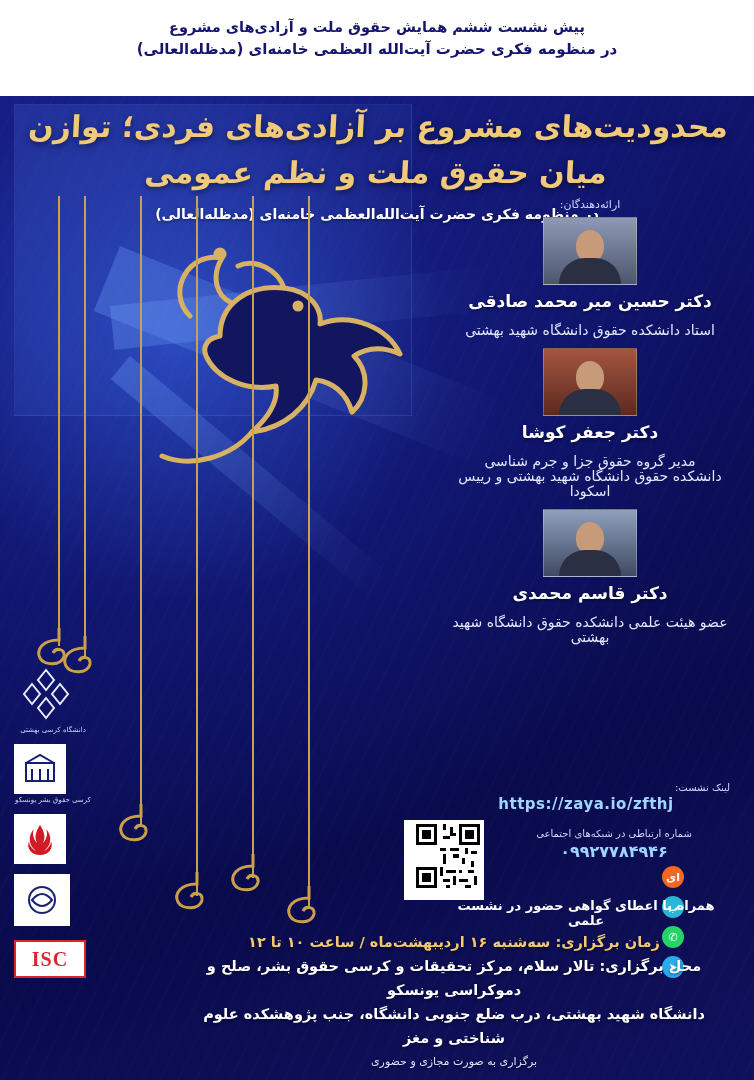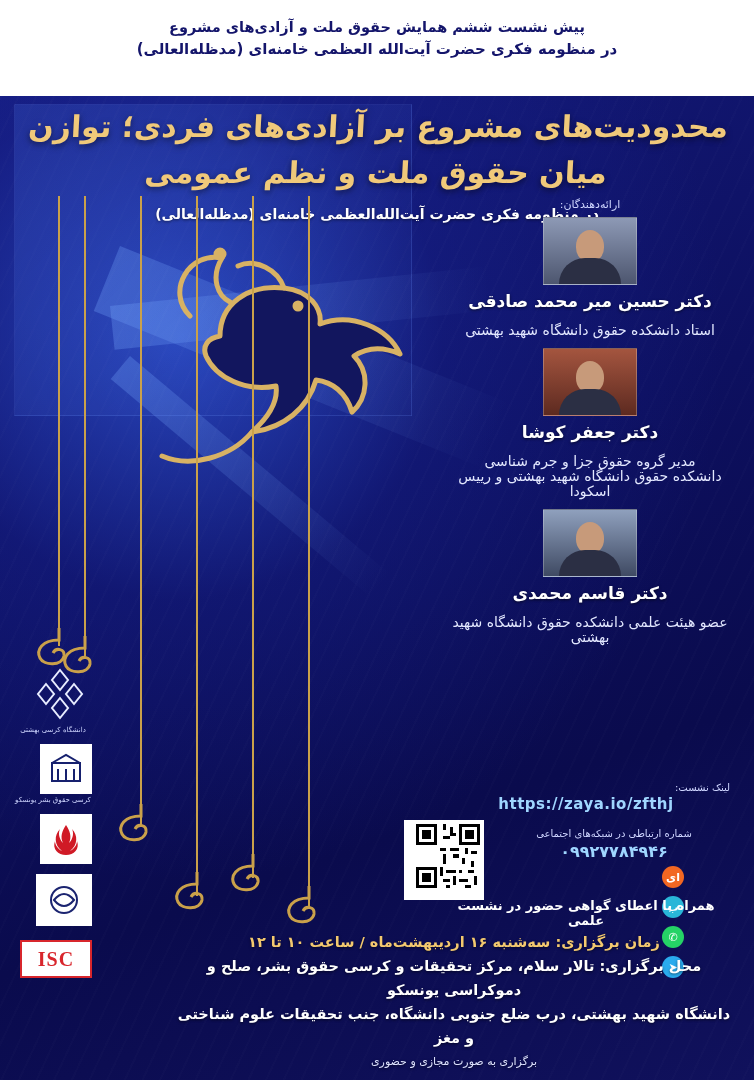--- a/index.html
+++ b/index.html
@@ -90,21 +90,21 @@
   .cert{position:absolute;top:898px;right:24px;width:288px;text-align:center;color:#ffffff;font-weight:bold;font-size:13px;direction:rtl;}
 
   
   .info{position:absolute;top:930px;right:20px;width:560px;direction:rtl;text-align:center;}
   .info .l{color:#f3c96f;font-weight:bold;font-size:14.5px;line-height:24px;text-shadow:0 1px 3px rgba(0,0,0,.55);}
   .info .l.white{color:#ffffff;}
   .info .l.small{color:#dfe4ff;font-size:11px;font-weight:normal;}
 
   
   .logos{position:absolute;left:14px;top:660px;width:78px;}
-  .logo{margin-bottom:0;display:flex;align-items:center;justify-content:flex-start;}
+  .logo{margin-bottom:0;display:flex;align-items:center;justify-content:flex-end;}
   .logo-uni{width:64px;height:64px;}
   .logo-cap{color:#cfd6ff;font-size:7px;text-align:center;margin-top:2px;direction:rtl;}
   .logo-box{width:52px;height:50px;background:#fff;display:flex;align-items:center;justify-content:center;}
   .logo-box.flag{background:#fff;}
   .logo-isc{width:68px;height:34px;background:#ffffff;border:2px solid #d8262c;display:flex;align-items:center;justify-content:center;}
   .logo-isc span{color:#d8262c;font-weight:bold;font-size:20px;font-family:"Liberation Serif",serif;letter-spacing:1px;}
   .logo-dark{width:56px;height:52px;background:#fff;display:flex;align-items:center;justify-content:center;}
 </style>
 </head>
 <body>
@@ -269,21 +269,21 @@
     <div class="soc bale">ب</div>
     <div class="soc wa">✆</div>
     <div class="soc tg">➤</div>
   </div>
 
   <div class="cert">همراه با اعطای گواهی حضور در نشست علمی</div>
 
   <div class="info">
     <div class="l">زمان برگزاری: سه‌شنبه ۱۶ اردیبهشت‌ماه / ساعت ۱۰ تا ۱۲</div>
     <div class="l white">محل برگزاری: تالار سلام، مرکز تحقیقات و کرسی حقوق بشر، صلح و دموکراسی یونسکو</div>
-    <div class="l white">دانشگاه شهید بهشتی، درب ضلع جنوبی دانشگاه، جنب تحقیقات علوم شناختی و مغز</div>
+    <div class="l white">دانشگاه شهید بهشتی، درب ضلع جنوبی دانشگاه، جنب پژوهشکده علوم شناختی و مغز</div>
     <div class="l small">برگزاری به صورت مجازی و حضوری</div>
   </div>
 
   <div class="logos">
     <div class="logo">
       <svg class="logo-uni" viewBox="0 0 64 64">
         <g fill="none" stroke="#e7ecff" stroke-width="2">
           <path d="M32 10 L40 20 L32 30 L24 20 Z"></path>
           <path d="M18 24 L26 34 L18 44 L10 34 Z"></path>
           <path d="M46 24 L54 34 L46 44 L38 34 Z"></path>

